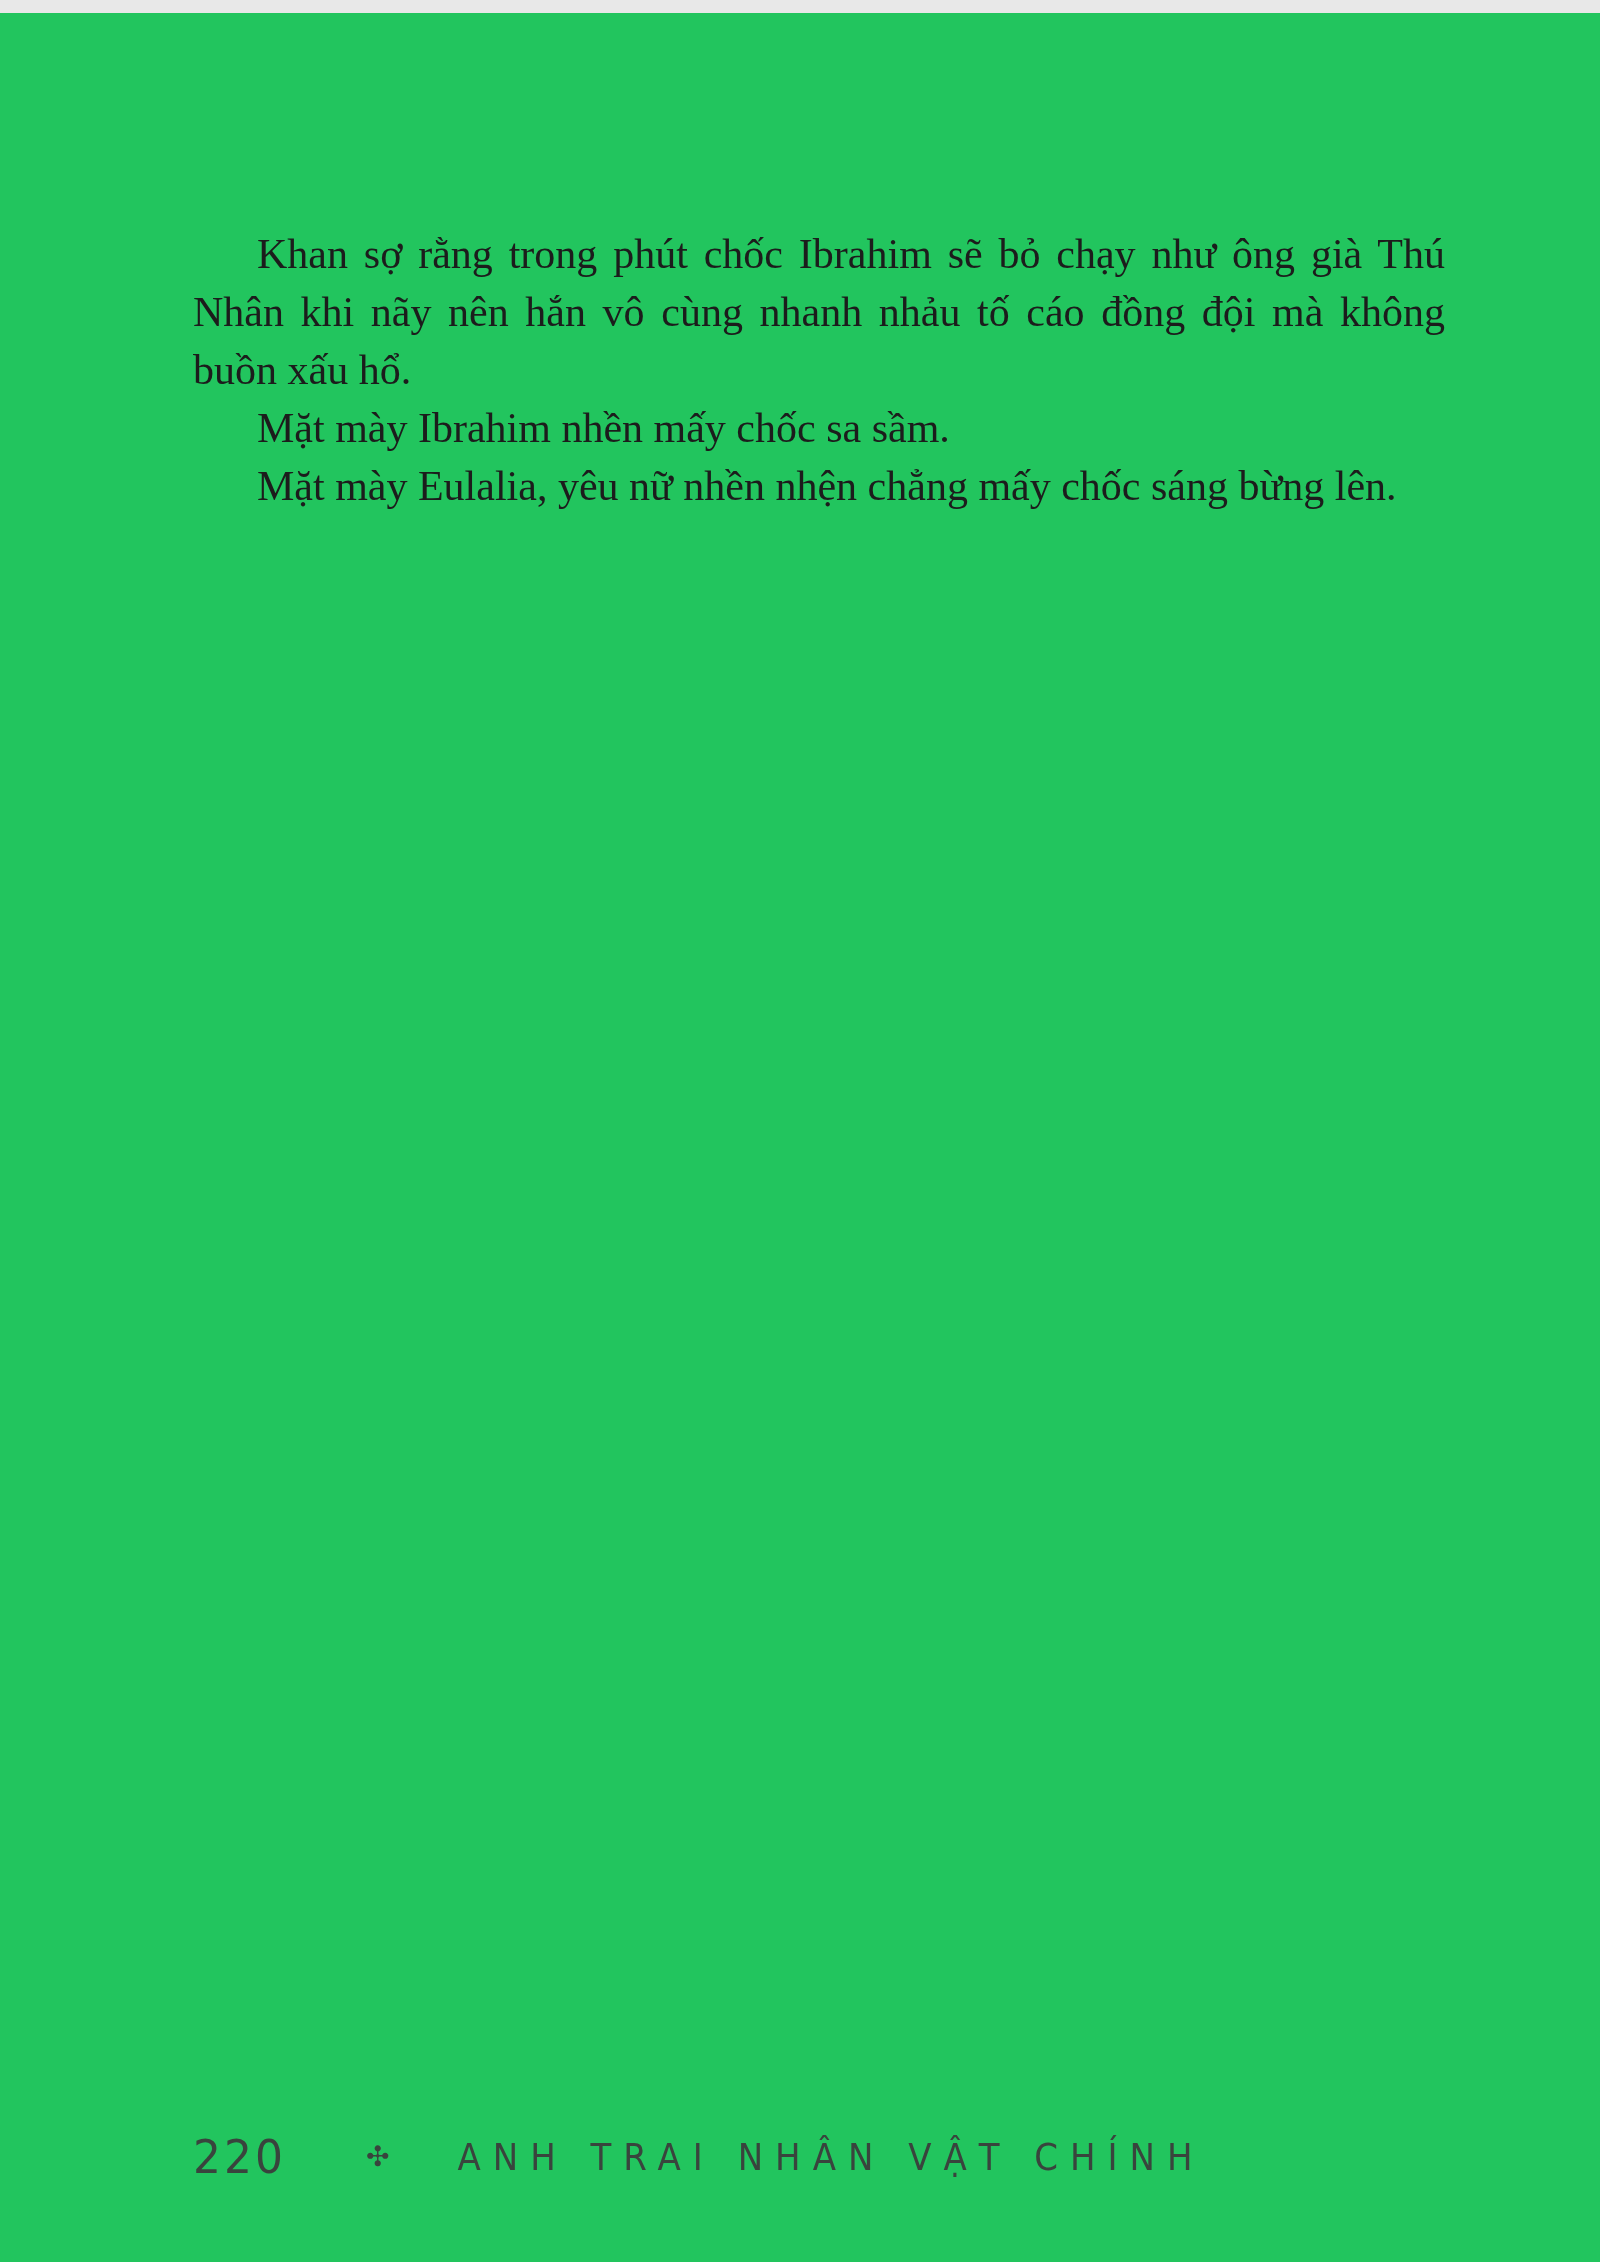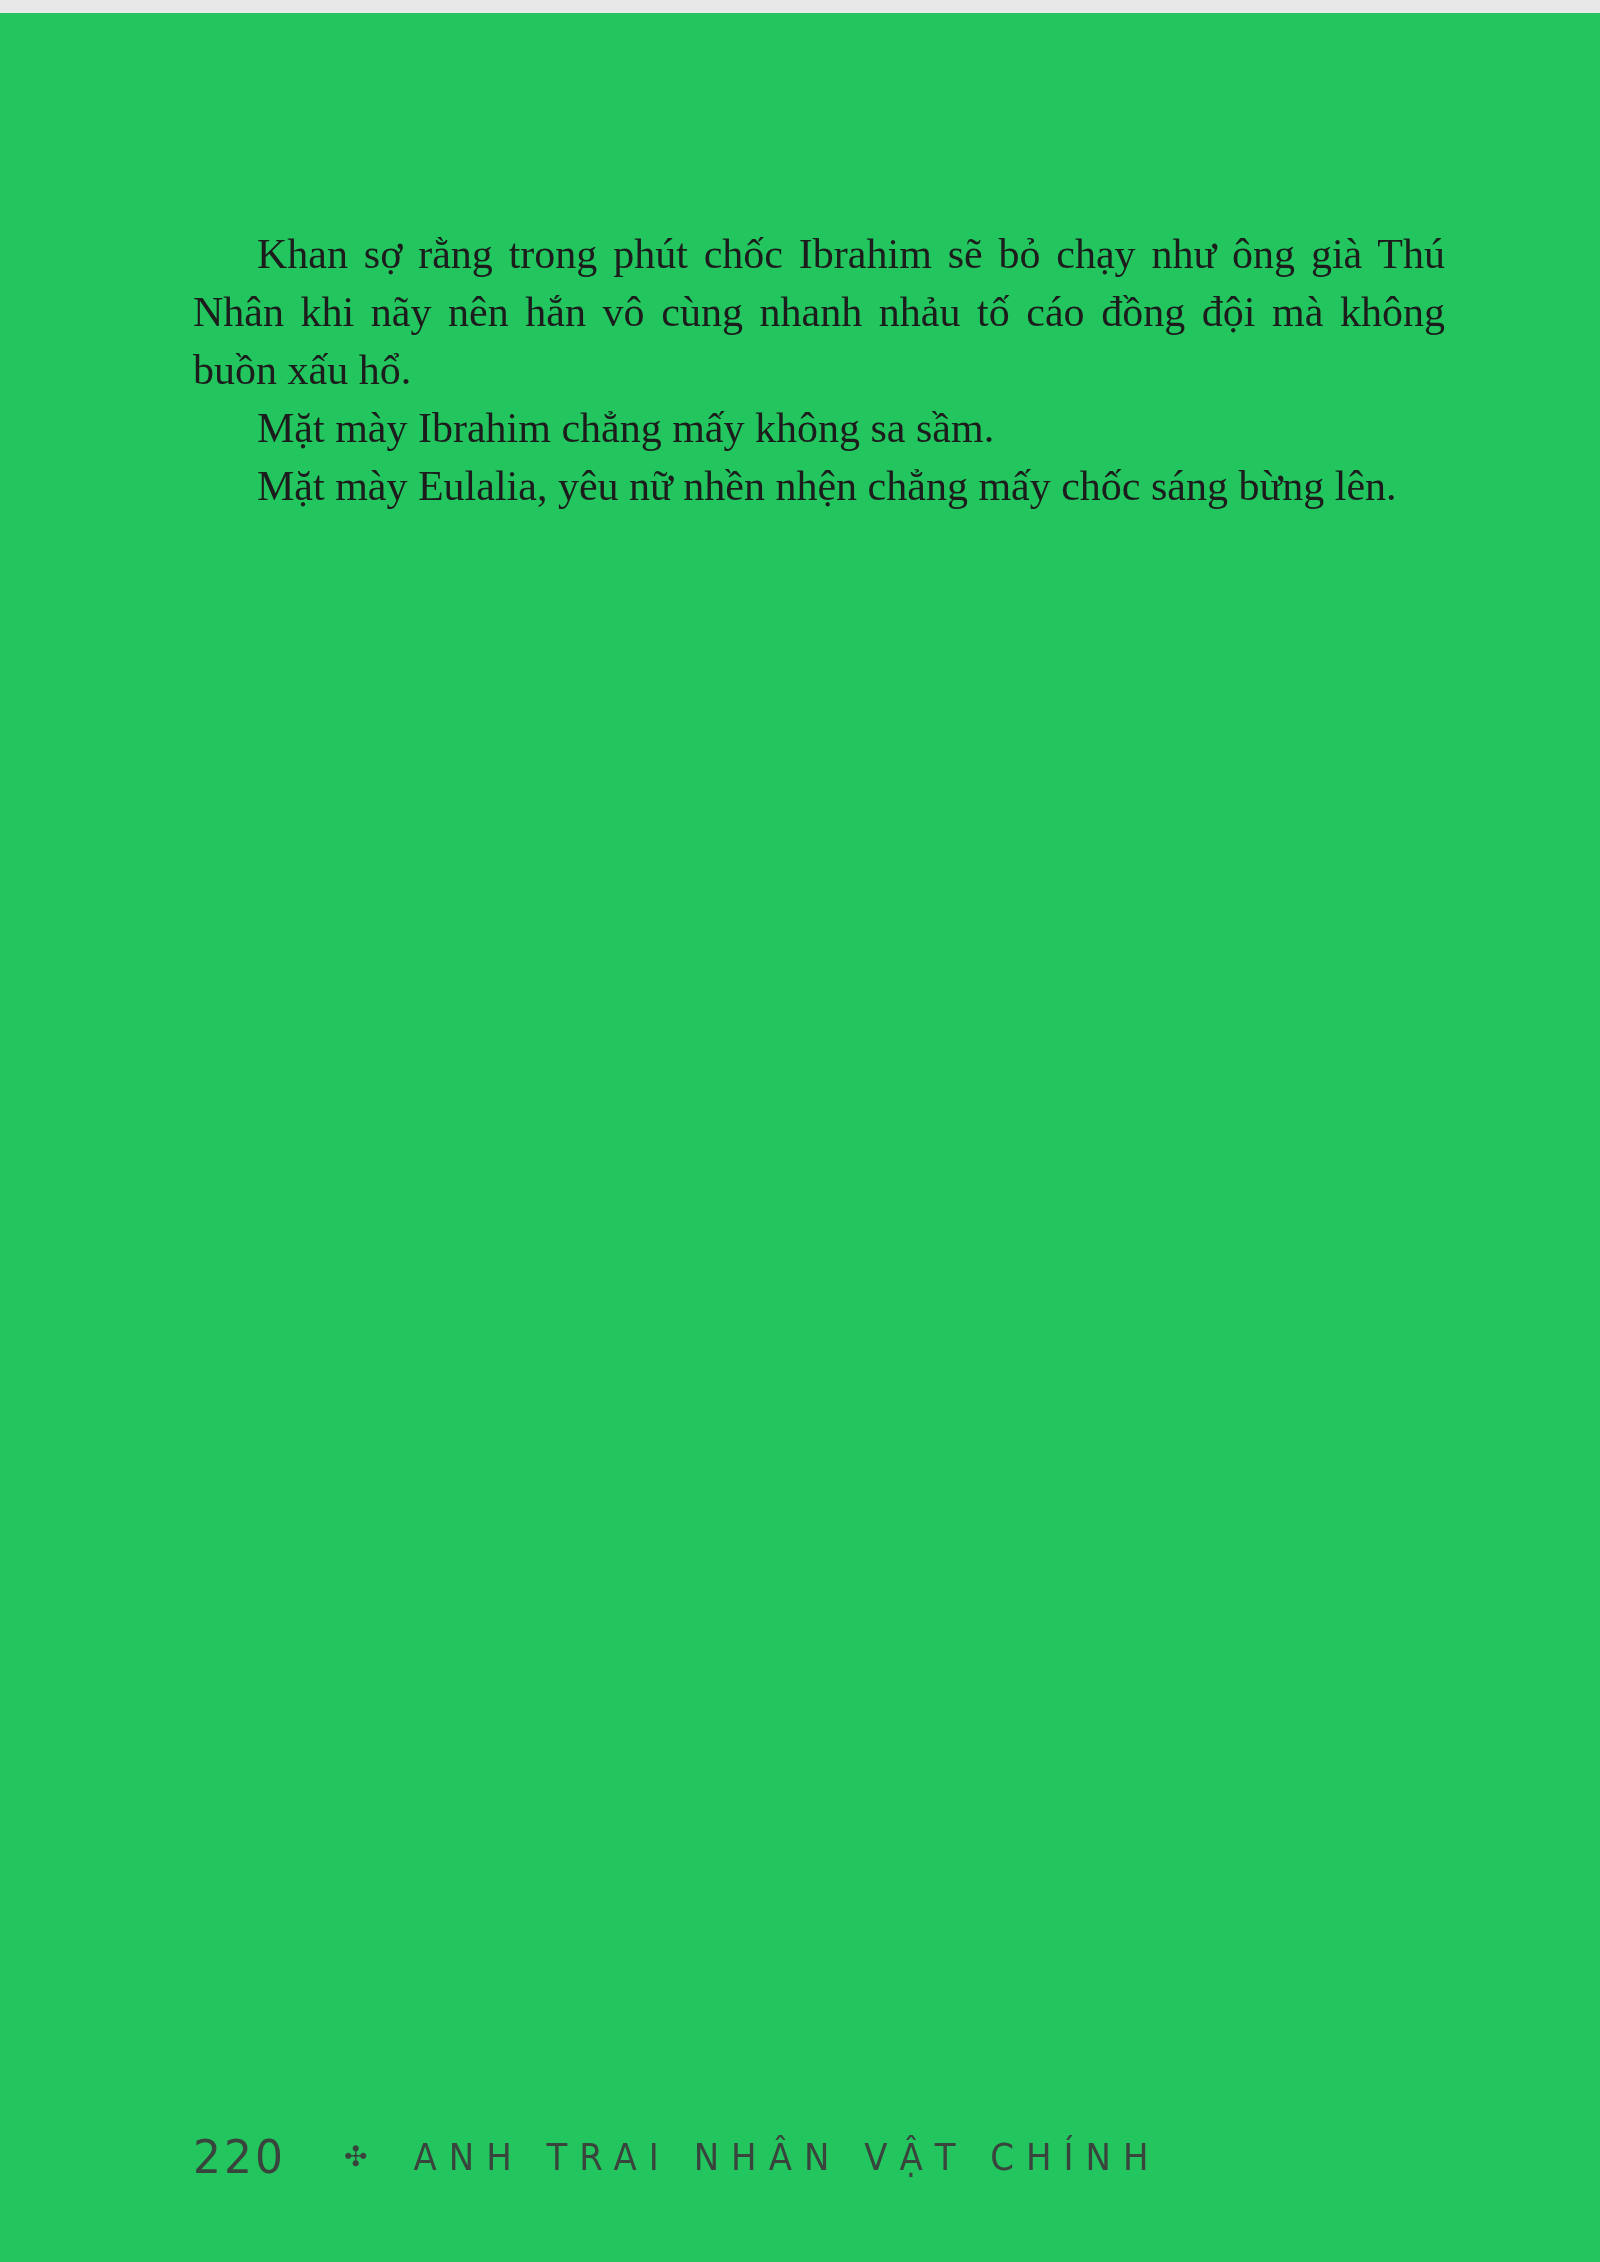--- a/index.html
+++ b/index.html
@@ -32,20 +32,21 @@
     padding: 0;
     text-indent: 64px;
   }
   .footer {
     position: absolute;
     left: 193px;
     top: 2118px;
     display: flex;
     align-items: center;
     color: #39443d;
+    gap: 22px;
   }
   .page-number {
     font-family: "DejaVu Sans", sans-serif;
     font-size: 44px;
     letter-spacing: 3px;
     transform: scaleY(1.05);
   }
   .ornament {
     font-size: 28px;
     margin: 0 46px 0 58px;
@@ -61,21 +62,21 @@
     white-space: nowrap;
   }
 </style>
 </head>
 <body>
 
 <div class="page">
 
   <div class="text-block">
     <p>Khan sợ rằng trong phút chốc Ibrahim sẽ bỏ chạy như ông già Thú Nhân khi nãy nên hắn vô cùng nhanh nhảu tố cáo đồng đội mà không buồn xấu hổ.</p>
-    <p>Mặt mày Ibrahim chẳng mấy không sa sầm.</p>
+    <p>Mặt mày Ibrahim nhền mấy chốc sa sầm.</p>
     <p>Mặt mày Eulalia, yêu nữ nhền nhện chẳng mấy chốc sáng bừng lên.</p>
   </div>
 
   <div class="footer">
     <span class="page-number">220</span>
     <span class="ornament">✣</span>
     <span class="book-title">ANH TRAI NHÂN VẬT CHÍNH</span>
   </div>
 
 </div>

